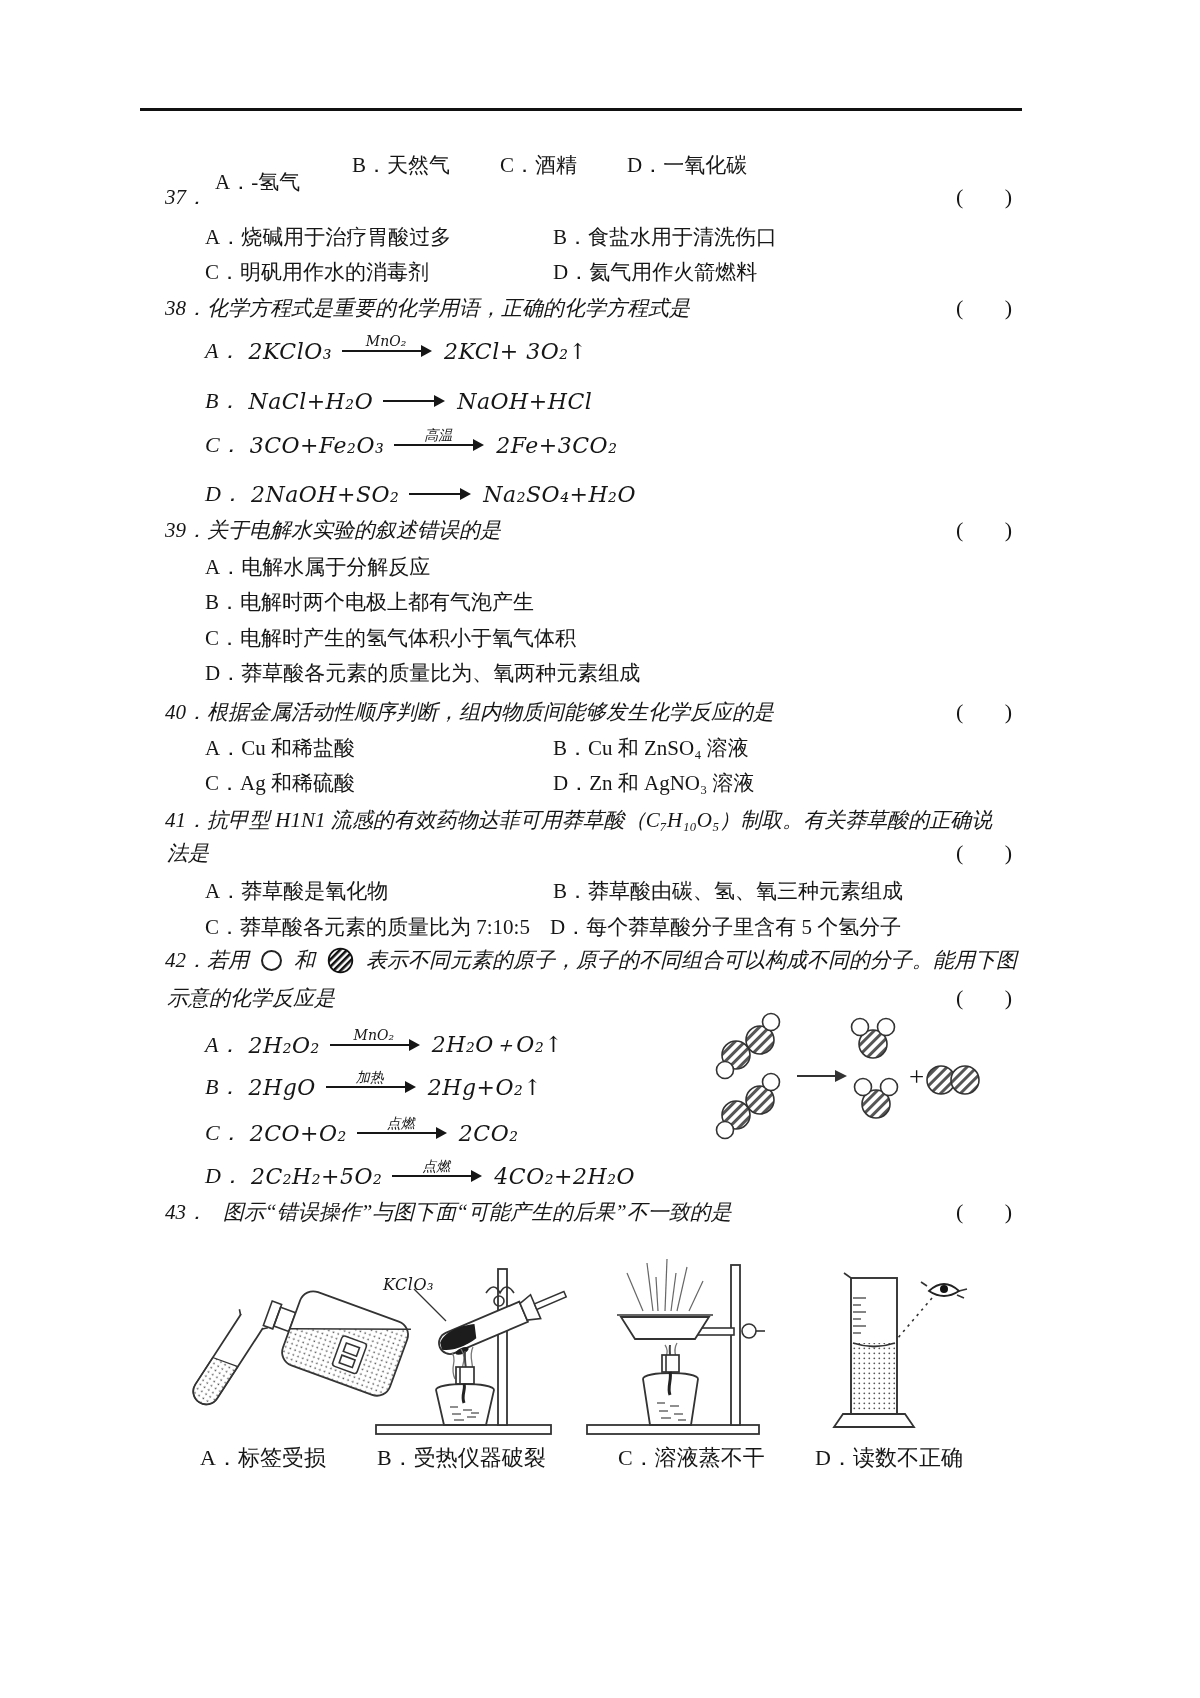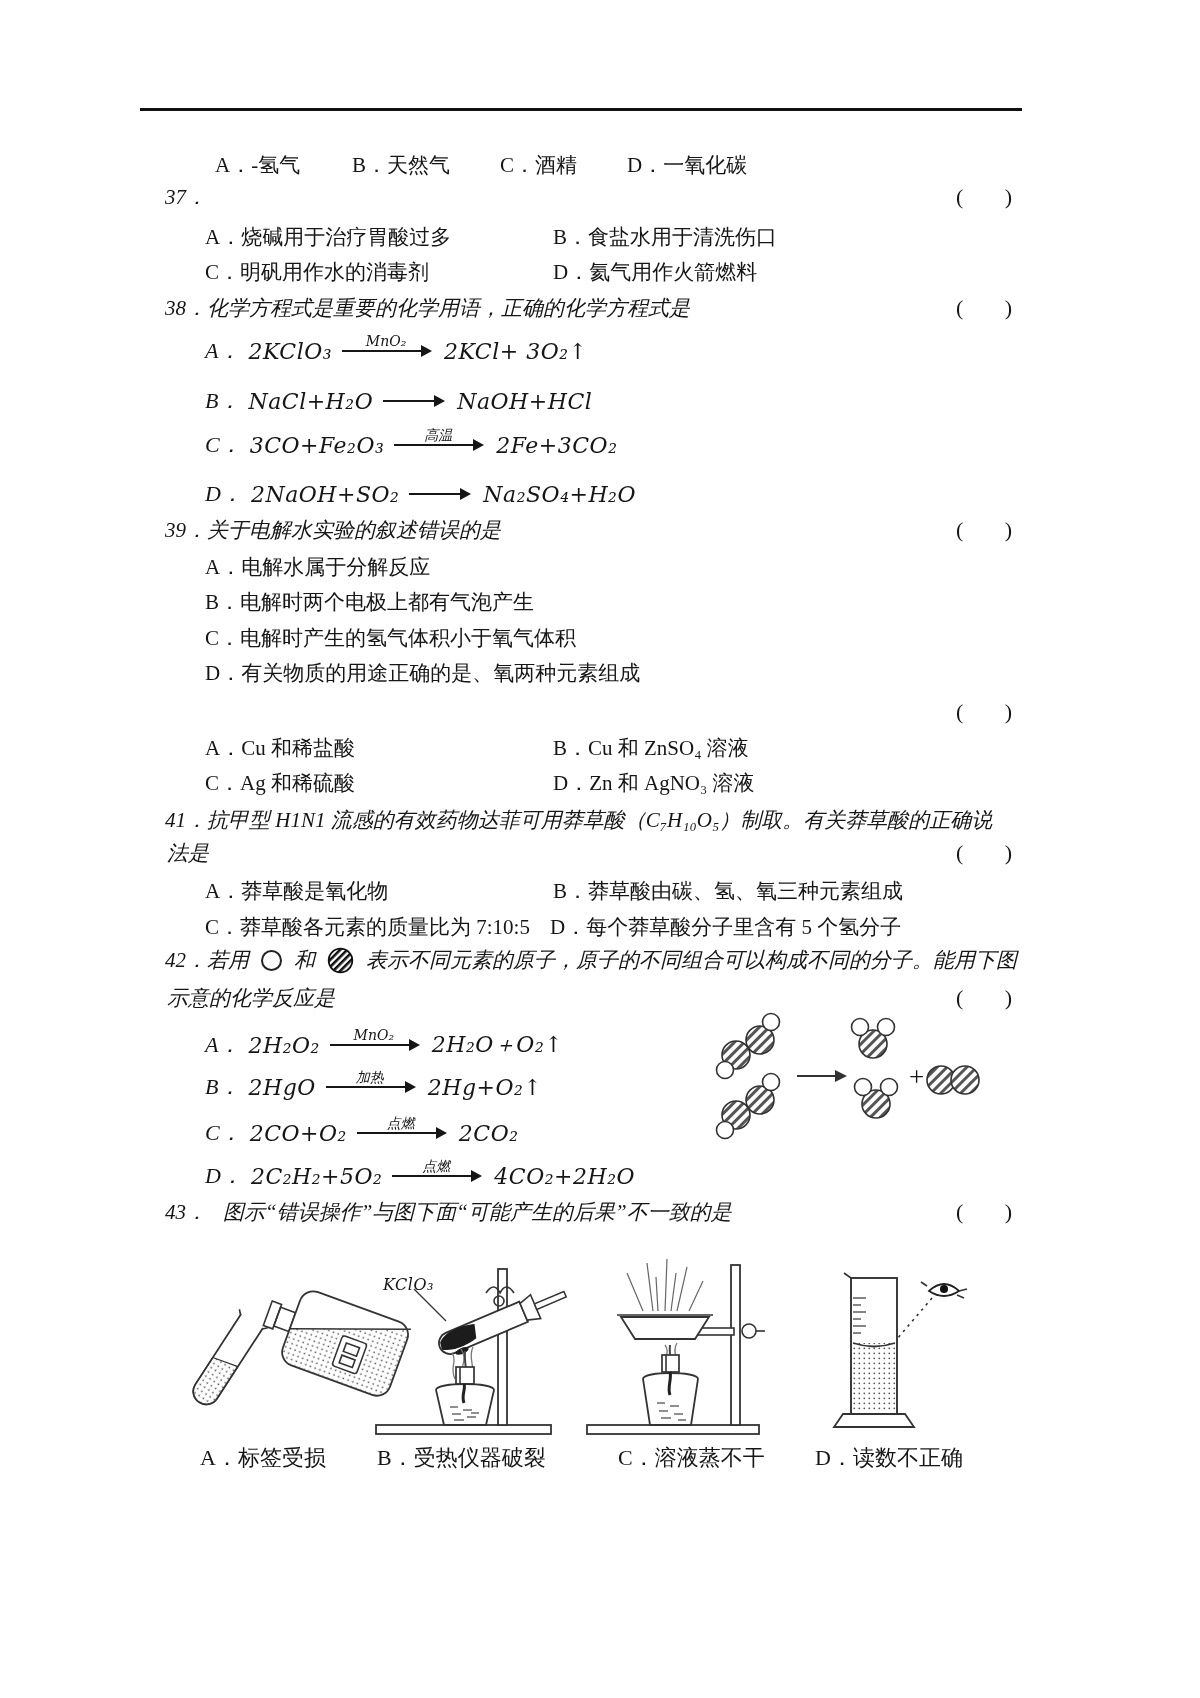--- a/index.html
+++ b/index.html
@@ -38,21 +38,21 @@
   svg .wc { fill:#fff; stroke:#333; stroke-width:1.6; }
   svg text { font-family:"Liberation Serif","DejaVu Serif",serif; fill:#161616; }
 </style>
 </head>
 <body>
 
 <div class="page">
 
   <div class="rule" style="left:140px; top:108px; width:882px; height:3px;"></div>
 
-  <span class="opt" style="left:215px; top:149px">A．-氢气</span>
+  <span class="opt" style="left:215px; top:166px">A．-氢气</span>
   <span class="opt" style="left:352px; top:149px">B．天然气</span>
   <span class="opt" style="left:500px; top:149px">C．酒精</span>
   <span class="opt" style="left:627px; top:149px">D．一氧化碳</span>
 
   <div class="line" style="left:165px; top:181px">
     <span class="num">37．</span>
   </div>
   <div class="bk" style="top:181px">
     <span>(</span>
       <span>)</span>
@@ -107,22 +107,26 @@
     <span class="num">39．</span>
     <span>关于电解水实验的叙述错误的是</span>
   </div>
   <div class="bk" style="top:514px">
     <span>(</span>
       <span>)</span>
   </div>
   <span class="opt" style="left:205px; top:551px">A．电解水属于分解反应</span>
   <span class="opt" style="left:205px; top:586px">B．电解时两个电极上都有气泡产生</span>
   <span class="opt" style="left:205px; top:622px">C．电解时产生的氢气体积小于氧气体积</span>
-  <span class="opt" style="left:205px; top:657px">D．有关物质的用途正确的是、氧两种元素组成</span>
-
+  <span class="opt" style="left:205px; top:657px">D．莽草酸各元素的质量比为、氧两种元素组成</span>
+
+  <div class="line" style="left:165px; top:696px">
+    <span class="num">40．</span>
+    <span>根据金属活动性顺序判断，组内物质间能够发生化学反应的是</span>
+  </div>
   <div class="bk" style="top:696px">
     <span>(</span>
       <span>)</span>
   </div>
   <span class="opt" style="left:205px; top:732px">A．Cu 和稀盐酸</span>
   <span class="opt" style="left:553px; top:732px">B．Cu 和 ZnSO₄ 溶液</span>
   <span class="opt" style="left:205px; top:767px">C．Ag 和稀硫酸</span>
   <span class="opt" style="left:553px; top:767px">D．Zn 和 AgNO₃ 溶液</span>
 
   <div class="line" style="left:165px; top:804px">

